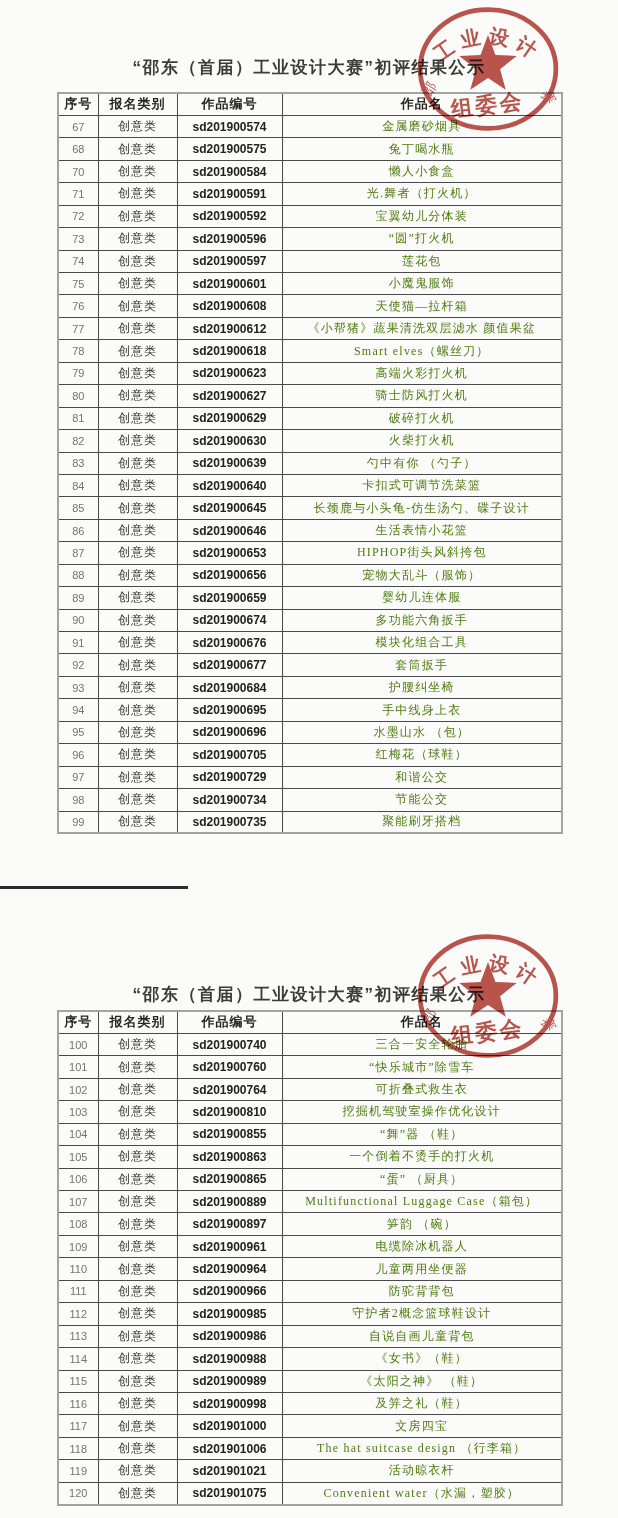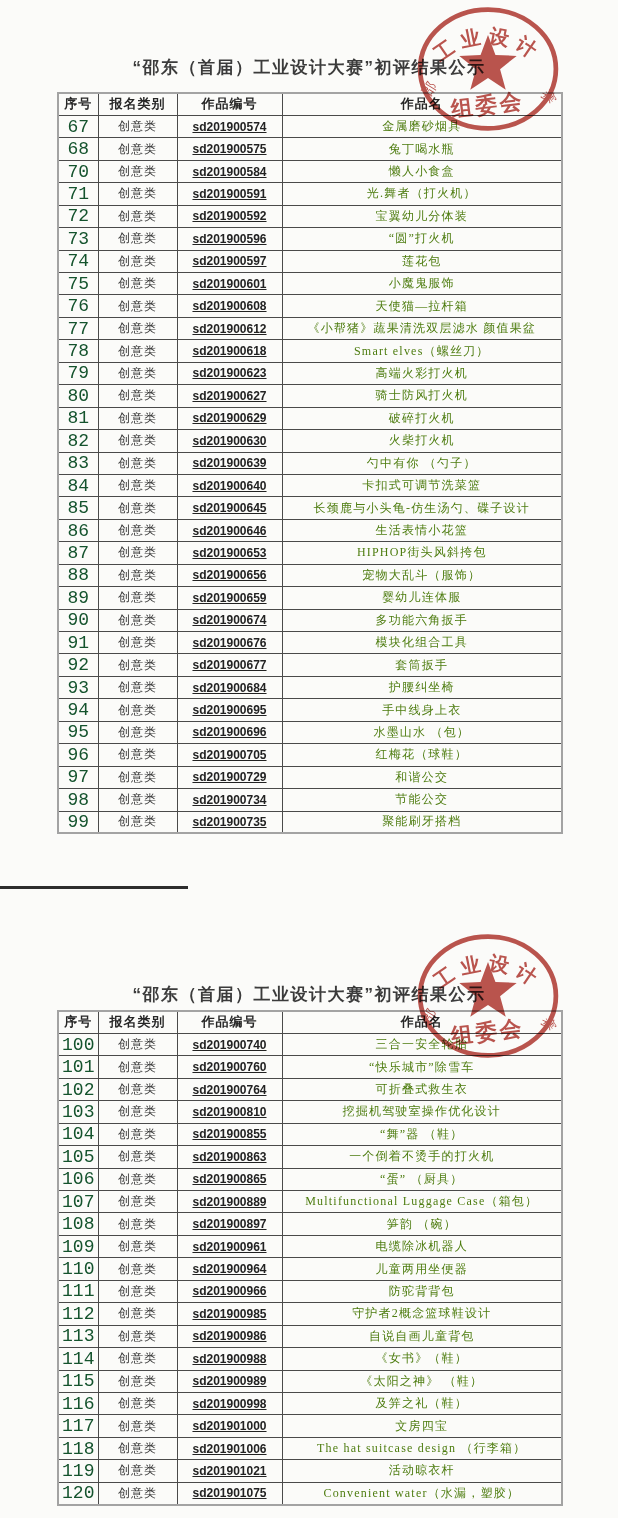--- a/index.html
+++ b/index.html
@@ -55,23 +55,23 @@
   col.col-id       { width:105px; }
   col.col-name     { width:280px; }
 
   th {
     font-family:"Liberation Serif", serif;
     font-weight:600;
     font-size:13px;
     color:#262626;
     letter-spacing:1px;
   }
-  td.c0 { font-family:Liberation Mono, monospace; font-size:18px; color:#14532d; }
+  td.c0 { font-family:Liberation Sans, sans-serif; font-size:11px; color:#737373; }
   td.c1 { font-size:12px; color:#333; letter-spacing:1px;font-family:Liberation Serif, serif; }
-  td.c2 { font-family:"Liberation Sans", sans-serif; font-weight:bold; font-size:12px; color:#222;text-decoration:underline; }
+  td.c2 { font-family:"Liberation Sans", sans-serif; font-weight:bold; font-size:12px; color:#222; }
   td.c3 { font-size:12px; color:#4d7c0f; letter-spacing:1.2px; }
 
   .page-separator {
     position:absolute;
     top:886px; left:0;
     width:188px; height:3px;
     background:#2d2d2d;
     z-index:3;
   }
 

